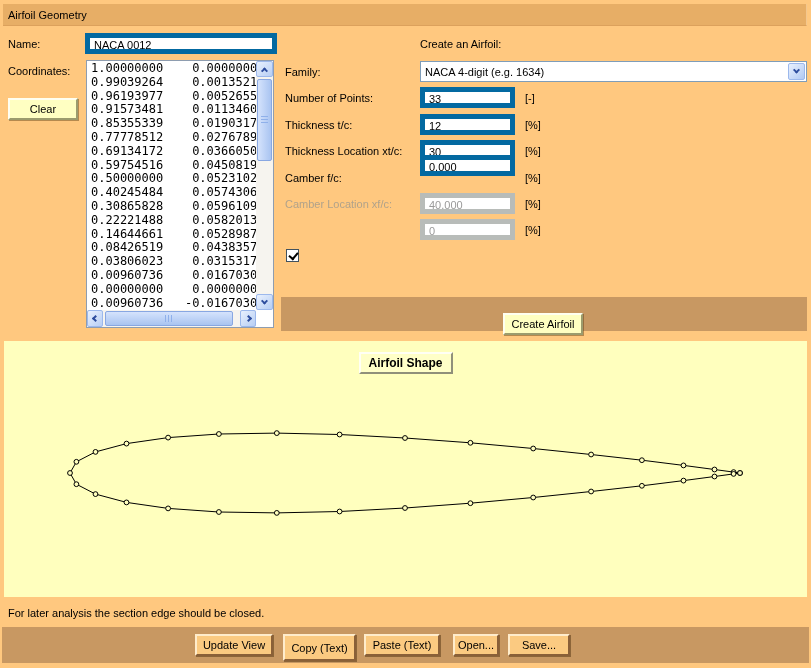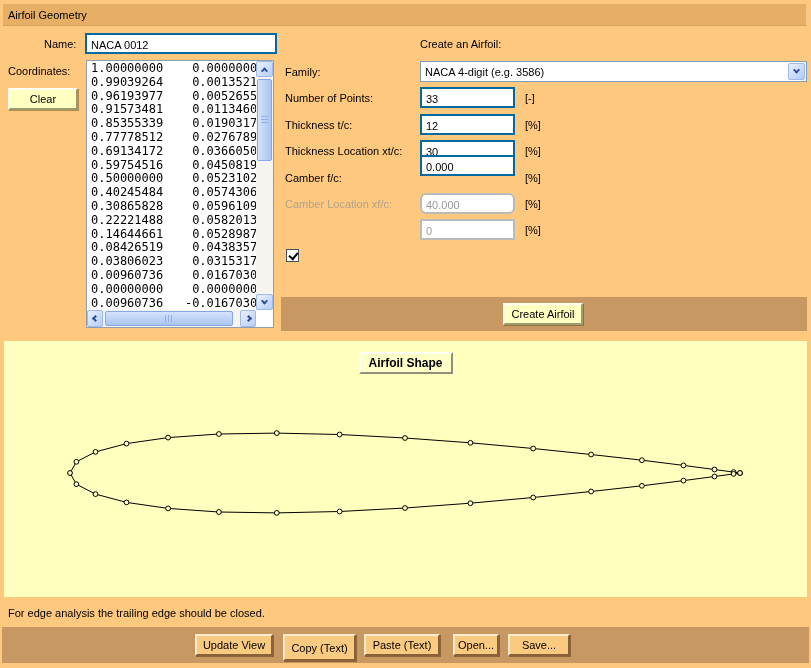--- a/index.html
+++ b/index.html
@@ -7,21 +7,21 @@
   body { font-family:"Liberation Sans", sans-serif; font-size:11px; color:#000; }
   .window { position:relative; width:811px; height:668px; background:#ffc87f; overflow:hidden; }
 
   .titlebar { position:absolute; left:3px; top:4px; width:804px; height:22px;
               background:#e7ae66; border-right:1px solid #f4c78d; border-bottom:1px solid #dca15c;
               display:flex; align-items:center; padding-left:5px; }
 
   .lbl { position:absolute; white-space:nowrap; }
   .lbl.dis { color:#b0a28b; }
 
-  .tfield { position:absolute; background:#fff; border:2px solid #0369a1;
+  .tfield { position:absolute; background:#fff; border:5px solid #0369a1;
             font-family:"Liberation Sans", sans-serif; font-size:11px;
             padding:3px 0 0 4px; height:21px; }
   .tfield.dis { color:#9a9a9a; border-color:#b8bcb9; }
 
   
   .coordbox { position:absolute; left:86px; top:60px; width:188px; height:268px;
               background:#fff; border:1px solid #8e9db0; }
   .coordtext { position:absolute; left:0; top:0; right:17px; bottom:17px; overflow:hidden;
                font-family:"DejaVu Sans Mono", monospace; font-size:12px; line-height:13.8px;
                padding:1px 0 0 4px; white-space:pre; }
@@ -41,21 +41,21 @@
   .vthumb:after { content:""; position:absolute; left:3px; right:3px; top:50%; margin-top:-4px; height:8px;
             background:repeating-linear-gradient(to bottom,#8fb0ea 0 1px,rgba(0,0,0,0) 1px 3px); }
   .hthumb { position:absolute; top:1px; height:15px; left:18px; width:128px; border:1px solid #88a7e2;
             border-radius:2px; background:linear-gradient(to bottom,#d5e3fc,#a9c4f1); }
   .hthumb:after { content:""; position:absolute; top:3px; bottom:3px; left:50%; margin-left:-4px; width:8px;
             background:repeating-linear-gradient(to right,#8fb0ea 0 1px,rgba(0,0,0,0) 1px 3px); }
 
   
   .btn-cream { position:absolute; background:#ffffc2; border:2px solid;
                border-color:#fffff0 #9c9c6e #9c9c6e #fffff0; box-shadow:1px 1px 0 rgba(90,60,20,.45);
-               font-size:11px; text-align:center; cursor:default; display:flex; align-items:center; justify-content:center; }
+               font-size:11px; text-align:center; cursor:default; display:flex; align-items:center; justify-content:center;margin-top:10px; }
   .btn-tan { position:absolute; background:#fbca81; border:2px solid;
              border-color:#ffeccb #8a6038 #8a6038 #ffeccb; box-shadow:1px 1px 0 rgba(80,50,15,.5);
              font-size:11px; display:flex; align-items:center; justify-content:center; }
 
   
   .combo { position:absolute; left:420px; top:61px; width:387px; height:21px; background:#fff;
            border:1px solid #7f9db9; display:flex; align-items:center; }
   .combo-text { flex:1; padding-left:4px; }
   .combo-btn { width:17px; height:17px; margin:1px 1px 1px 0;
                background:linear-gradient(135deg,#e9f1fe,#b0c9f3); border:1px solid #9cb8ec;
@@ -78,21 +78,21 @@
 </style>
 </head>
 <body>
 
 <div class="window">
 
   <div class="titlebar">
     <span>Airfoil Geometry</span>
   </div>
 
-  <span class="lbl" style="left:8px;top:38px;margin-left:36px;">Name:</span>
+  <span class="lbl" style="left:8px;top:38px;">Name:</span>
   <input class="tfield" style="left: 85px; top: 33px; width: 192px;" value="NACA 0012">
 
   <span class="lbl" style="left:8px;top:65px;">Coordinates:</span>
 
   <button class="btn-cream" style="left:8px;top:88px;width:70px;height:22px;">
     <span>Clear</span>
   </button>
 
   <div class="coordbox">
     <pre class="coordtext">1.00000000    0.00000000
@@ -130,21 +130,21 @@
       <div class="sbtn" style="right:0;">
           <i class="chev right"></i>
         </div>
     </div>
   </div>
 
   <span class="lbl" style="left:420px;top:38px;">Create an Airfoil:</span>
 
   <span class="lbl" style="left:285px;top:66px;">Family:</span>
   <div class="combo">
-    <span class="combo-text">NACA 4-digit (e.g. 3586)</span>
+    <span class="combo-text">NACA 4-digit (e.g. 1634)</span>
     <span class="combo-btn">
         <i class="chev down"></i>
       </span>
   </div>
 
   <span class="lbl" style="left:285px;top:92px;">Number of Points:</span>
   <input class="tfield" style="left: 420px; top: 87px; width: 95px;" value="33">
   <span class="lbl" style="left:525px;top:92px;">[-]</span>
 
   <span class="lbl" style="left:285px;top:119px;">Thickness  t/c:</span>
@@ -153,21 +153,21 @@
 
   <span class="lbl" style="left:285px;top:145px;">Thickness Location  xt/c:</span>
   <input class="tfield" style="left: 420px; top: 140px; width: 95px;" value="30">
   <span class="lbl" style="left:525px;top:145px;">[%]</span>
 
   <span class="lbl" style="left:285px;top:172px;">Camber  f/c:</span>
   <input class="tfield" style="left: 420px; top: 155px; width: 95px;" value="0.000">
   <span class="lbl" style="left:525px;top:172px;">[%]</span>
 
   <span class="lbl dis" style="left:285px;top:198px;">Camber Location  xf/c:</span>
-  <input class="tfield dis" style="left: 420px; top: 193px; width: 95px; border-radius: 6px;" value="40.000">
+  <input class="tfield dis" style="left: 420px; top: 193px; width: 95px;" value="40.000">
   <span class="lbl" style="left:525px;top:198px;">[%]</span>
 
   <input class="tfield dis" style="left: 420px; top: 219px; width: 95px;" value="0">
   <span class="lbl" style="left:525px;top:224px;">[%]</span>
 
   <span class="checkbox checked"></span>
 
 
   <div class="band" style="left:281px;top:297px;width:526px;height:34px;"></div>
   <button class="btn-cream" style="left:503px;top:303px;width:80px;height:22px;">
@@ -207,21 +207,21 @@
         <circle cx="587.1" cy="150.5" r="2.4" class="pt"></circle>
         <circle cx="637.9" cy="144.8" r="2.4" class="pt"></circle>
         <circle cx="679.5" cy="139.6" r="2.4" class="pt"></circle>
         <circle cx="710.5" cy="135.5" r="2.4" class="pt"></circle>
         <circle cx="729.6" cy="132.9" r="2.4" class="pt"></circle>
         <circle cx="736.0" cy="132.0" r="2.4" class="pt"></circle>
       </svg>
     <span class="plot-title">Airfoil Shape</span>
   </div>
 
-  <span class="lbl" style="left:8px;top:607px;">For edge analysis the trailing edge should be closed.</span>
+  <span class="lbl" style="left:8px;top:607px;">For later analysis the section edge should be closed.</span>
 
   <div class="band" style="left:2px;top:627px;width:807px;height:36px;"></div>
   <button class="btn-tan" style="left:195px;top:634px;width:78px;height:22px;">
     <span>Update View</span>
   </button>
   <button class="btn-tan" style="left:283px;top:634px;width:73px;height:27px;">
     <span>Copy (Text)</span>
   </button>
   <button class="btn-tan" style="left:364px;top:634px;width:76px;height:22px;">
     <span>Paste (Text)</span>

